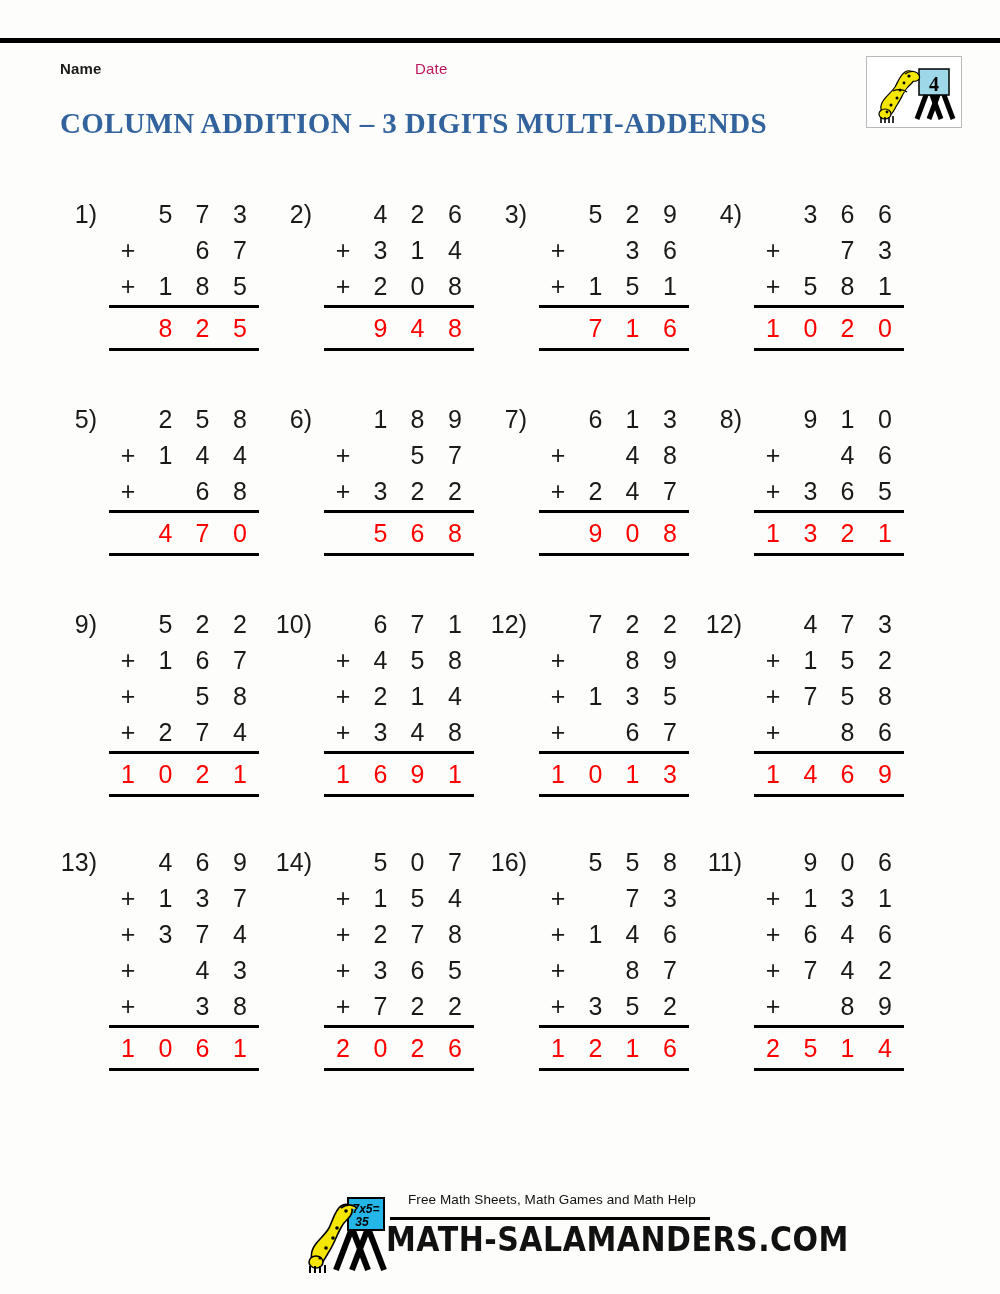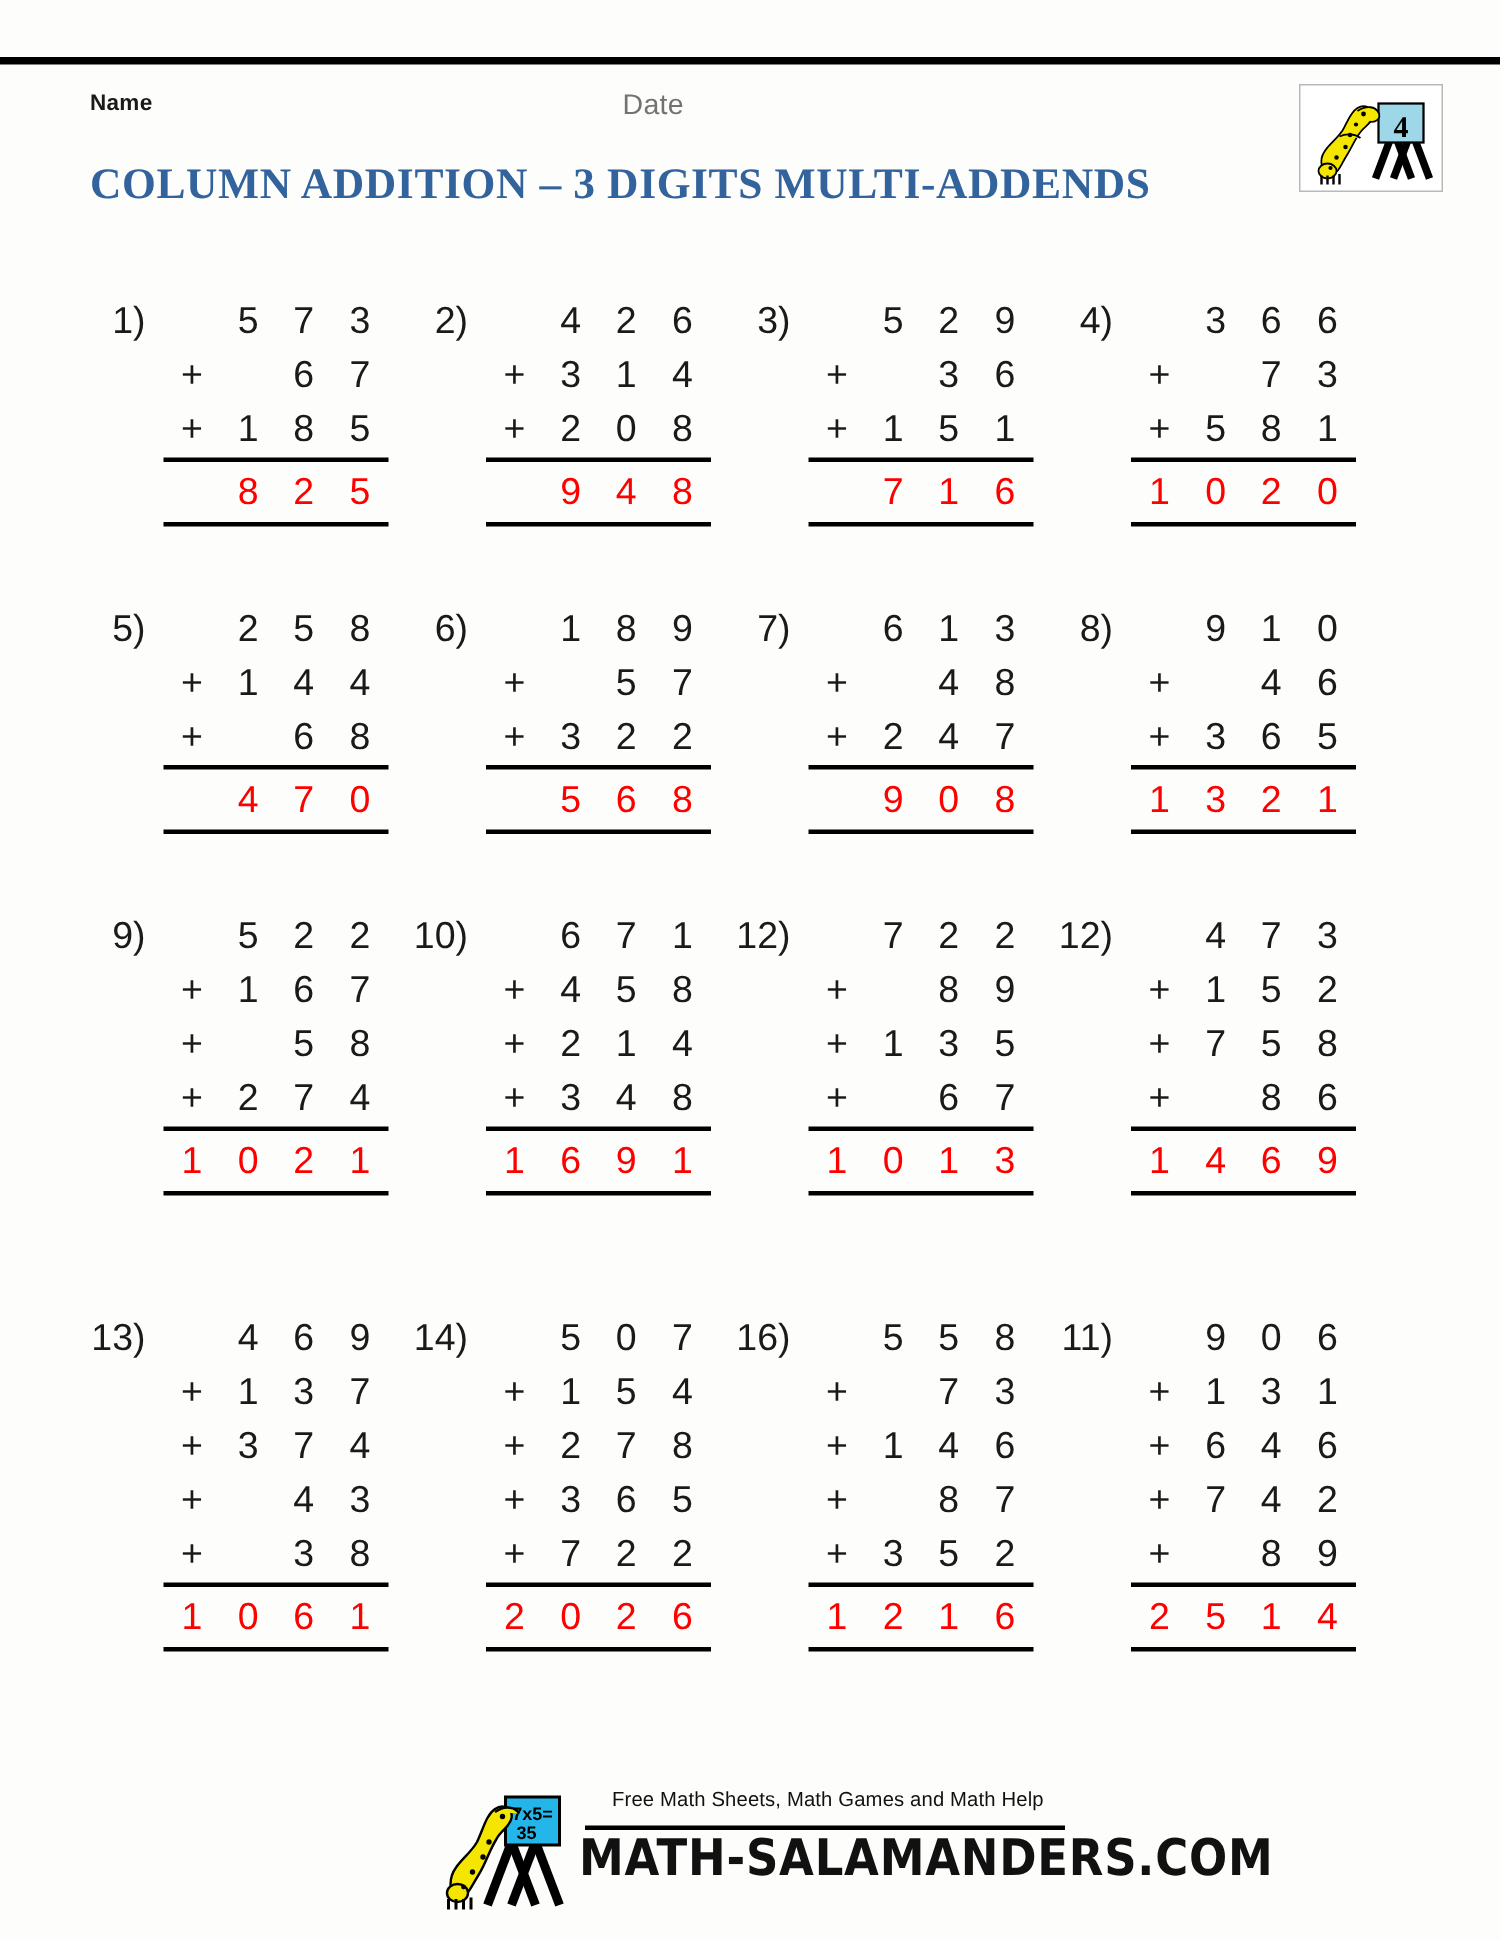--- a/index.html
+++ b/index.html
@@ -33,22 +33,22 @@
     top: 60px;
     font-size: 15px;
     color: #1a1a1a;
     letter-spacing: 0.2px;
     font-weight: bold;
   }
   .date-label {
     position: absolute;
     left: 415px;
     top: 60px;
-    font-size: 19px;
-    color: #737373;
+    font-size: 15px;
+    color: #be185d;
     letter-spacing: 0.2px;
   }
 
   .title-block {
     position: absolute;
     left: 60px;
     top: 102px;
     width: 700px;
     font-weight: bold;
   }
@@ -81,21 +81,21 @@
     top: 196px;
     width: 900px;
   }
   .prow {
     display: flex;
     flex-direction: row;
   }
   .prow.r1 { height: 205px; }
   .prow.r2 { height: 205px; }
   .prow.r3 { height: 238px; }
-  .prow.r4 { height: 238px; margin-top: 30px; }
+  .prow.r4 { height: 238px; }
 
   .problem {
     width: 215px;
     display: flex;
     flex-direction: row;
     align-items: flex-start;
     box-sizing: border-box;
   }
   .pnum {
     width: 54px;
@@ -176,24 +176,25 @@
     font-size: 30px;
     font-weight: bold;
     color: #111111;
     letter-spacing: 0.5px;
     white-space: nowrap;
     transform: scaleY(1.12);
     transform-origin: left top;
   }
   .footer-mascot {
     position: absolute;
-    left: 5px;
+    left: 16px;
     top: 2px;
     width: 96px;
     height: 86px;
+    font-style: italic;
   }
 </style>
 </head>
 <body>
 
 <div class="top-rule"></div>
 
 <div class="name-label">Name</div>
 <div class="date-label">Date</div>
 

